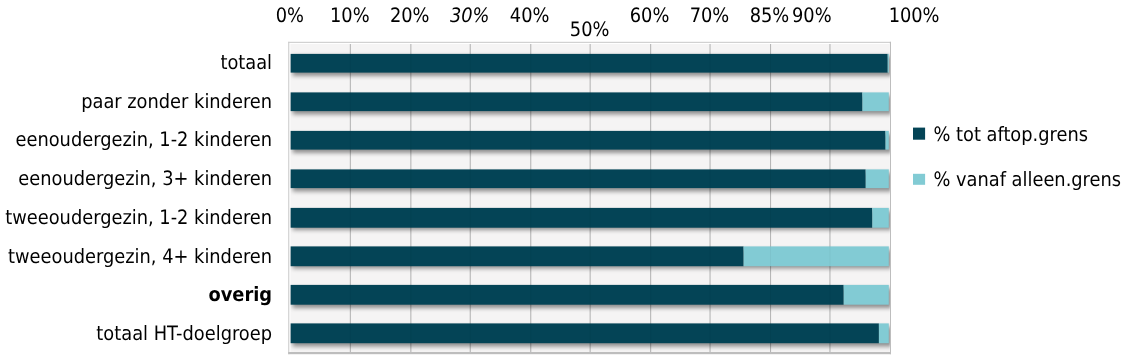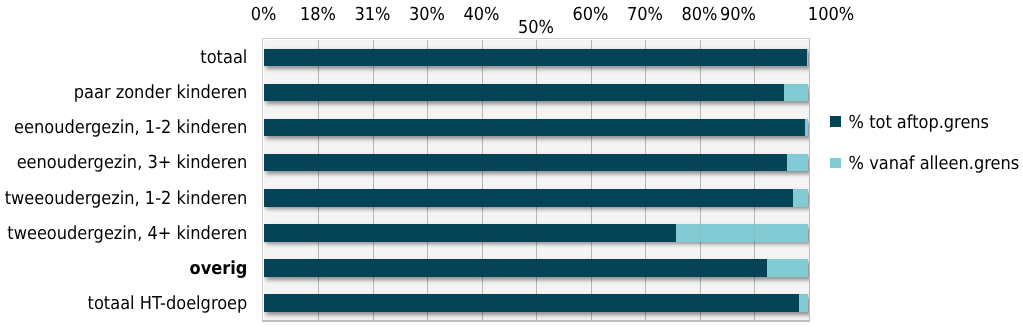--- a/index.html
+++ b/index.html
@@ -27,28 +27,28 @@
   .legend-swatch{position:absolute;}
   .legend-label{position:absolute;white-space:nowrap;font-size:18px;color:#000;line-height:1;}
 </style>
 </head>
 <body>
 
 <div id="chart">
 
   <div id="axis-labels">
     <div class="tick-label" style="left: 213.5px; top: 6px;">0%</div>
-    <div class="tick-label" style="left: 268px; top: 6px;">18%</div>
-    <div class="tick-label" style="left: 322.5px; top: 6px;">31%</div>
-    <div class="tick-label" style="left: 377px; top: 6px;">30%</div>
+    <div class="tick-label" style="left: 268px; top: 6px;">10%</div>
+    <div class="tick-label" style="left: 322.5px; top: 6px;">20%</div>
+    <div class="tick-label" style="left: 377px; top: 6px; font-style: italic;">30%</div>
     <div class="tick-label" style="left: 431.5px; top: 6px;">40%</div>
     <div class="tick-label" style="left: 486px; top: 19px;">50%</div>
     <div class="tick-label" style="left: 540.5px; top: 6px;">60%</div>
     <div class="tick-label" style="left: 595px; top: 6px;">70%</div>
-    <div class="tick-label" style="left: 649.5px; top: 6px;">80%</div>
+    <div class="tick-label" style="left: 649.5px; top: 6px;">85%</div>
     <div class="tick-label" style="left: 688px; top: 6px;">90%</div>
     <div class="tick-label" style="left: 781px; top: 6px;">100%</div>
   </div>
 
   <div id="cat-labels">
     <div class="cat-label" style="right: 775.7px; top: 49.15px;">totaal</div>
     <div class="cat-label" style="right: 775.7px; top: 84.25px;">paar zonder kinderen</div>
     <div class="cat-label" style="right: 775.7px; top: 119.35px;">eenoudergezin, 1-2 kinderen</div>
     <div class="cat-label" style="right: 775.7px; top: 154.45px;">eenoudergezin, 3+ kinderen</div>
     <div class="cat-label" style="right: 775.7px; top: 189.55px;">tweeoudergezin, 1-2 kinderen</div>

